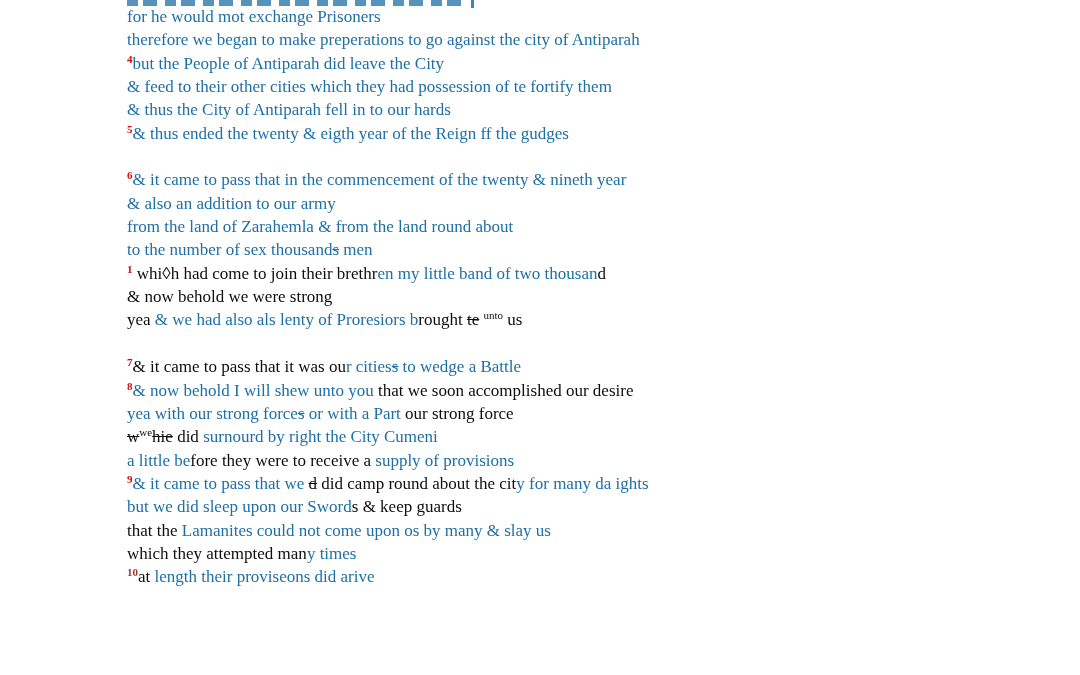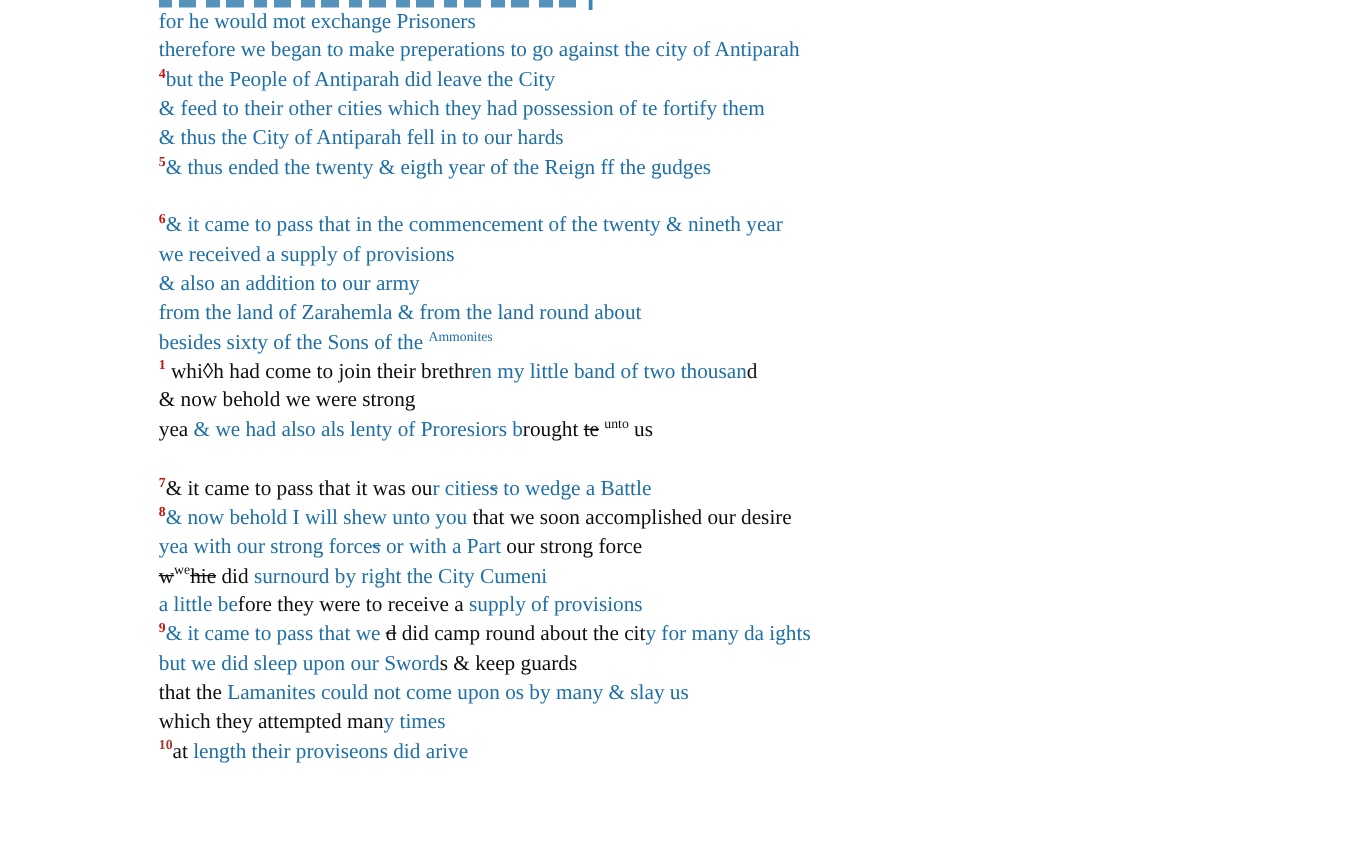--- a/index.html
+++ b/index.html
@@ -49,24 +49,23 @@
   </div>
   <div id="textcol">
       <div class="line"><span class="c-blue">for he would mot exchange Prisoners</span></div>
       <div class="line"><span class="c-blue">therefore we began to make preperations to go against the city of Antiparah</span></div>
       <div class="line"><span class="c-red sup">4</span><span class="c-blue">but the People of Antiparah did leave the City</span></div>
       <div class="line"><span class="c-blue">&amp; feed to their other cities which they had possession of te fortify them</span></div>
       <div class="line"><span class="c-blue">&amp; thus the City of Antiparah fell in to our hards</span></div>
       <div class="line"><span class="c-red sup">5</span><span class="c-blue">&amp; thus ended the twenty &amp; eigth year of the Reign ff the gudges</span></div>
       <div class="line">&nbsp;</div>
       <div class="line"><span class="c-red sup">6</span><span class="c-blue">&amp; it came to pass that in the commencement of the twenty &amp; nineth year</span></div>
-      <div class="line"><span class="c-blue">we received a supply of provisions</span></div>
       <div class="line"><span class="c-blue">&amp; also an addition to our army</span></div>
       <div class="line"><span class="c-blue">from the land of Zarahemla &amp; from the land round about</span></div>
-      <div class="line"><span class="c-blue">besides sixty of the Sons of the </span><span class="c-blue sup">Ammonites</span></div>
+      <div class="line"><span class="c-blue">to the number of sex thousand</span><span class="c-blue strike">s</span><span class="c-blue"> men</span></div>
       <div class="line"><span class="c-red sup">1</span><span class="c-black"> whi◊h had come to join their brethr</span><span class="c-blue">en my little band of two thousan</span><span class="c-black">d</span></div>
       <div class="line"><span class="c-black">&amp; now behold we were strong</span></div>
       <div class="line"><span class="c-black">yea </span><span class="c-blue">&amp; we had also als lenty of Proresiors b</span><span class="c-black">rought </span><span class="c-black strike">te</span><span class="c-black"> </span><span class="c-black sup">unto</span><span class="c-black"> us</span></div>
       <div class="line">&nbsp;</div>
       <div class="line"><span class="c-red sup">7</span><span class="c-black">&amp; it came to pass that it was ou</span><span class="c-blue">r cities</span><span class="c-blue strike">s</span><span class="c-blue"> to wedge a Battle</span></div>
       <div class="line"><span class="c-red sup">8</span><span class="c-blue">&amp; now behold I will shew unto you </span><span class="c-black">that we soon accomplished our desire</span></div>
       <div class="line"><span class="c-blue">yea with our strong force</span><span class="c-blue strike">s</span><span class="c-blue"> or with a Part </span><span class="c-black">our strong force</span></div>
       <div class="line"><span class="c-black strike">w</span><span class="c-black sup">we</span><span class="c-black strike">hie</span><span class="c-black"> did </span><span class="c-blue">surnourd by right the City Cumeni</span></div>
       <div class="line"><span class="c-blue">a little be</span><span class="c-black">fore they were to receive a </span><span class="c-blue">supply of provisions</span></div>
       <div class="line"><span class="c-red sup">9</span><span class="c-blue">&amp; it came to pass that we </span><span class="c-black strike">d</span><span class="c-black"> did camp round about the cit</span><span class="c-blue">y for many da ights</span></div>

